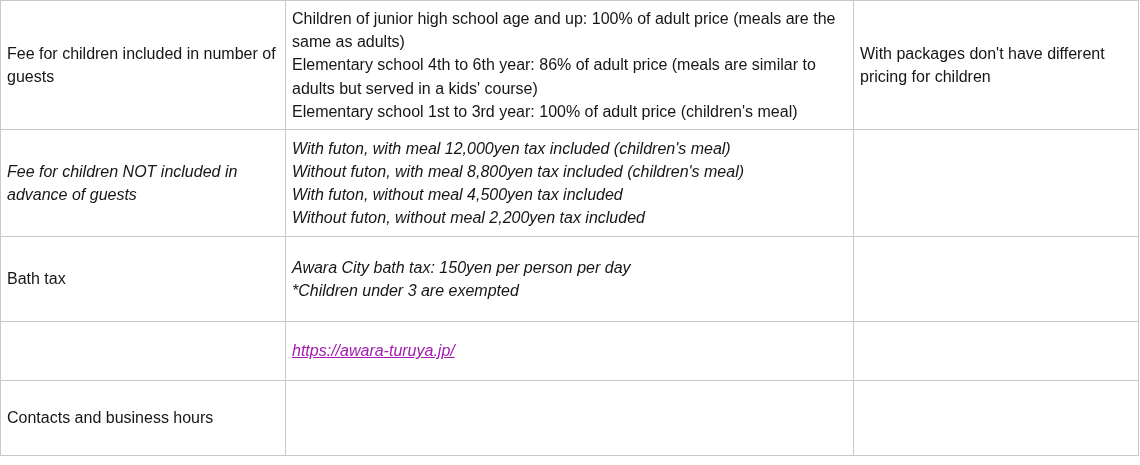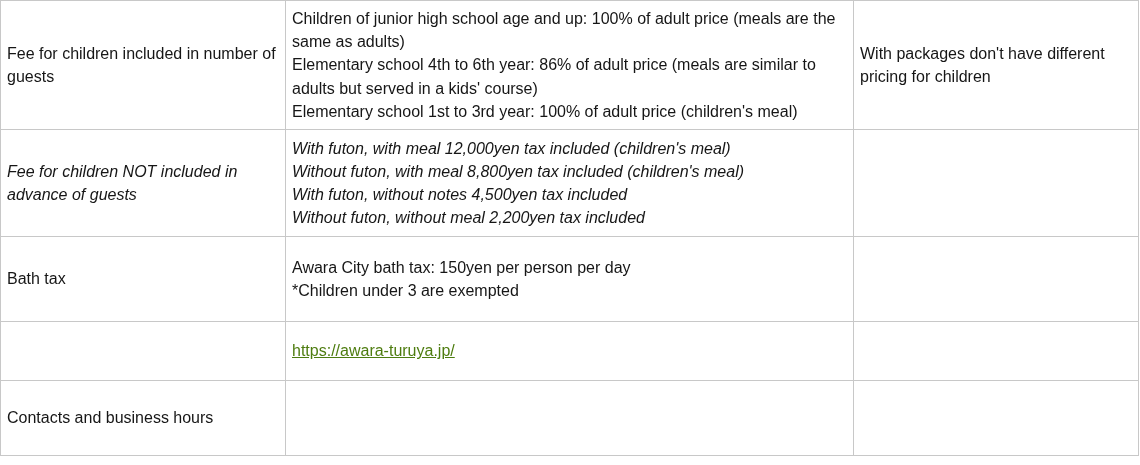--- a/index.html
+++ b/index.html
@@ -42,28 +42,29 @@
     padding-left: 7px;
     padding-right: 4px;
   }
   td.body-cell {
     padding-left: 9px;
     padding-right: 6px;
     vertical-align: top;
   }
   td.body-cell.mid {
     vertical-align: middle;
+    font-style: italic;
   }
   td.note-cell {
     padding-left: 9px;
     vertical-align: middle;
   }
   .ln { display: block; }
   .link {
-    color: #4d7c0f;
+    color: #a21caf;
     text-decoration: underline;
   }
   .row-children-incl td { height: 108px; }
   .row-children-not   td { height: 94px; font-style: italic; }
   .row-bath           td { height: 72px; }
   .row-other          td { height: 58px; }
   .row-url            td { height: 46px; }
   .row-contact        td { height: 62px; }
 </style>
 </head>
@@ -85,21 +86,21 @@
           <span class="ln">Elementary school 1st to 3rd year: 100% of adult price (children's meal)</span>
         </td>
         <td class="note-cell">With packages don't have different pricing for children</td>
       </tr>
 
       <tr class="row-children-not">
         <td class="label-cell">Fee for children NOT included in advance of guests</td>
         <td class="body-cell">
           <span class="ln">With futon, with meal 12,000yen tax included (children's meal)</span>
           <span class="ln">Without futon, with meal 8,800yen tax included (children's meal)</span>
-          <span class="ln">With futon, without notes 4,500yen tax included</span>
+          <span class="ln">With futon, without meal 4,500yen tax included</span>
           <span class="ln">Without futon, without meal 2,200yen tax included</span>
         </td>
         <td class="note-cell"></td>
       </tr>
 
       <tr class="row-bath">
         <td class="label-cell">Bath tax</td>
         <td class="body-cell mid">
           <span class="ln">Awara City bath tax: 150yen per person per day</span>
           <span class="ln">*Children under 3 are exempted</span>

